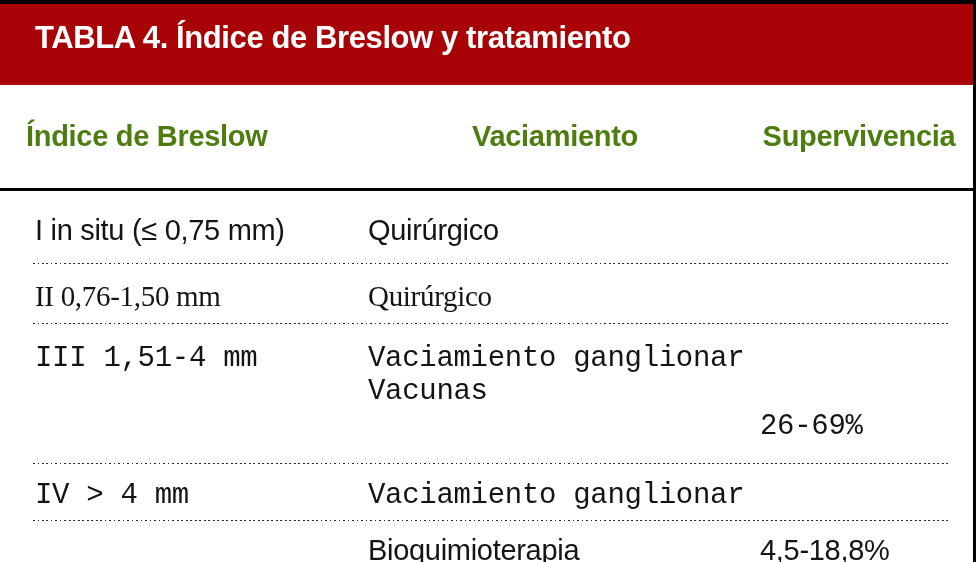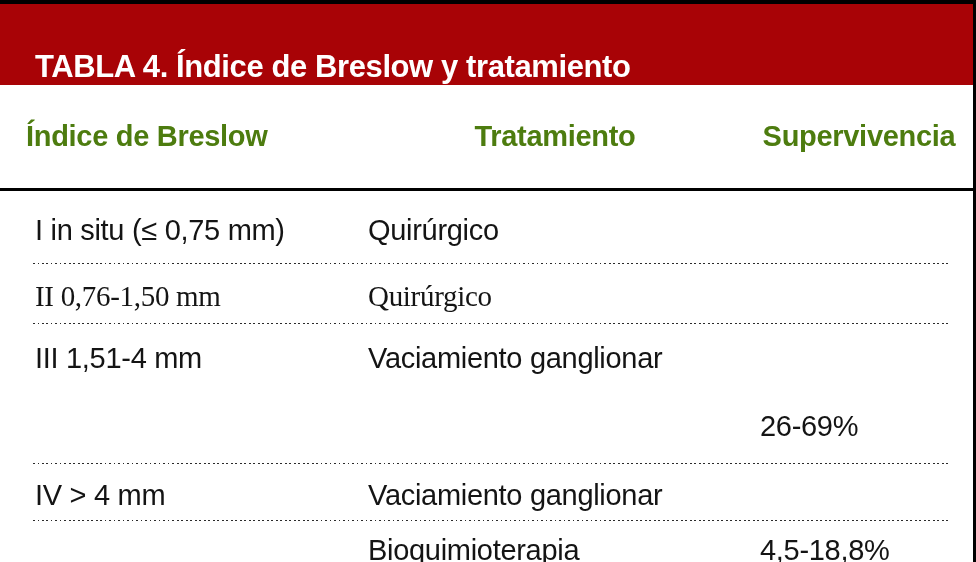--- a/index.html
+++ b/index.html
@@ -19,23 +19,23 @@
     background: #000000;
   }
   .right-rule {
     position: absolute; top: 0; right: 0;
     width: 3px; height: 562px;
     background: #000000;
   }
   .banner {
     position: absolute; top: 4px; left: 0;
     width: 973px; height: 81px;
-    display: flex; align-items: flex-end;
+    display: flex; align-items: flex-start;
     box-sizing: border-box;
-    padding-left: 35px; padding-top: 4px;
+    padding-left: 35px; padding-top: 16px;
   }
   .banner-title {
     color: #ffffff;
     font-size: 31px;
     font-weight: bold;
     letter-spacing: -0.4px;
   }
   .header-row {
     position: absolute; top: 85px; left: 0;
     width: 976px; height: 103px;
@@ -65,22 +65,22 @@
     grid-template-columns: 333px 392px 216px;
     box-sizing: border-box;
     padding-left: 35px;
     align-items: center;
     font-size: 29px;
     line-height: 33px;
     margin-top: 6px;
   }
   .row-0 { height: 66px; }
   .row-1 { height: 53px; font-family: Liberation Serif, serif; }
-  .row-2 { height: 133px; }
-  .row-3 { height: 50px; }
+  .row-2 { height: 133px; font-family: Liberation Mono, monospace; }
+  .row-3 { height: 50px; font-family: Liberation Mono, monospace; }
   .row-4 { height: 47px; }
   .row-2 .cell-breslow   { align-self: start; padding-top: 12px; }
   .row-2 .cell-treatment { align-self: start; padding-top: 12px; }
   .row-2 .cell-survival  { align-self: end;   padding-bottom: 20px; }
   .dotted-sep {
     height: 1px;
     margin-left: 33px;
     width: 917px;
     background-image: repeating-linear-gradient(to right, #2b2b2b 0px, #2b2b2b 1.5px, transparent 1.5px, transparent 4.5px);
   }
@@ -89,21 +89,21 @@
 </head>
 <body>
 
 <div id="frame">
   <div class="top-rule"></div>
   <div class="banner" style="background: rgb(168, 3, 6);">
     <span class="banner-title" style="color: rgb(255, 255, 255);">TABLA 4. Índice de Breslow y tratamiento</span>
   </div>
   <div class="header-row">
     <div class="header-cell c1">Índice de Breslow</div>
-    <div class="header-cell c2">Tratamiento</div>
+    <div class="header-cell c2">Vaciamiento</div>
     <div class="header-cell c3">
       <span>Supervivencia</span><br>
     </div>
   </div>
   <div class="header-rule"></div>
   <div class="rows">
       <div class="row row-0">
         <div class="cell cell-breslow">I in situ (≤ 0,75 mm)</div>
         <div class="cell cell-treatment">
           <span class="treatment-line">Quirúrgico</span>
@@ -114,20 +114,21 @@
         <div class="cell cell-breslow">II 0,76-1,50 mm</div>
         <div class="cell cell-treatment">
           <span class="treatment-line">Quirúrgico</span>
         </div>
       </div>
       <div class="dotted-sep"></div>
       <div class="row row-2">
         <div class="cell cell-breslow">III 1,51-4 mm</div>
         <div class="cell cell-treatment">
           <span class="treatment-line">Vaciamiento ganglionar</span>
+          <span class="treatment-line">Vacunas</span>
         </div>
         <div class="cell cell-survival">26-69%</div>
       </div>
       <div class="dotted-sep"></div>
       <div class="row row-3">
         <div class="cell cell-breslow">IV &gt; 4 mm</div>
         <div class="cell cell-treatment">
           <span class="treatment-line">Vaciamiento ganglionar</span>
         </div>
         <div class="cell cell-survival"></div>

